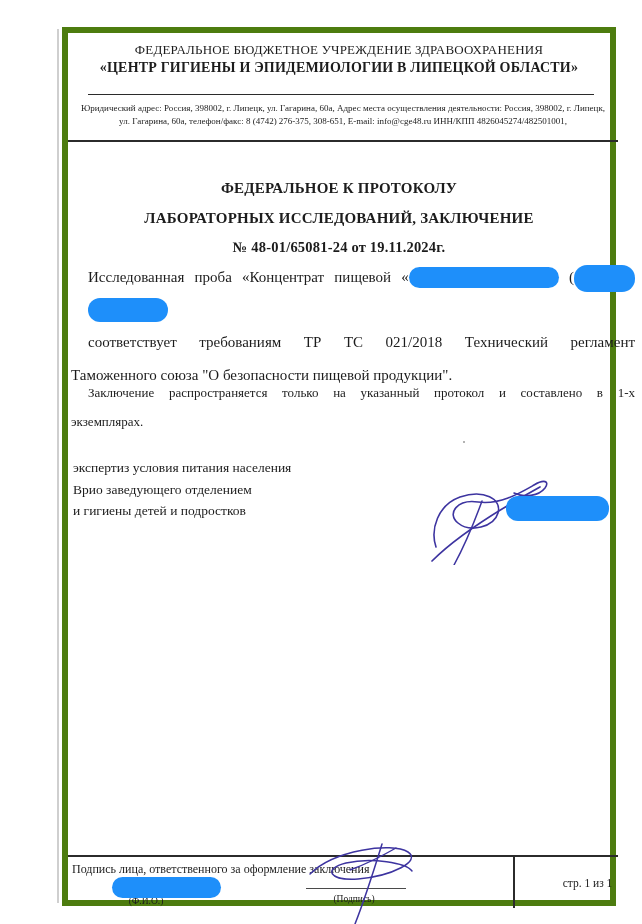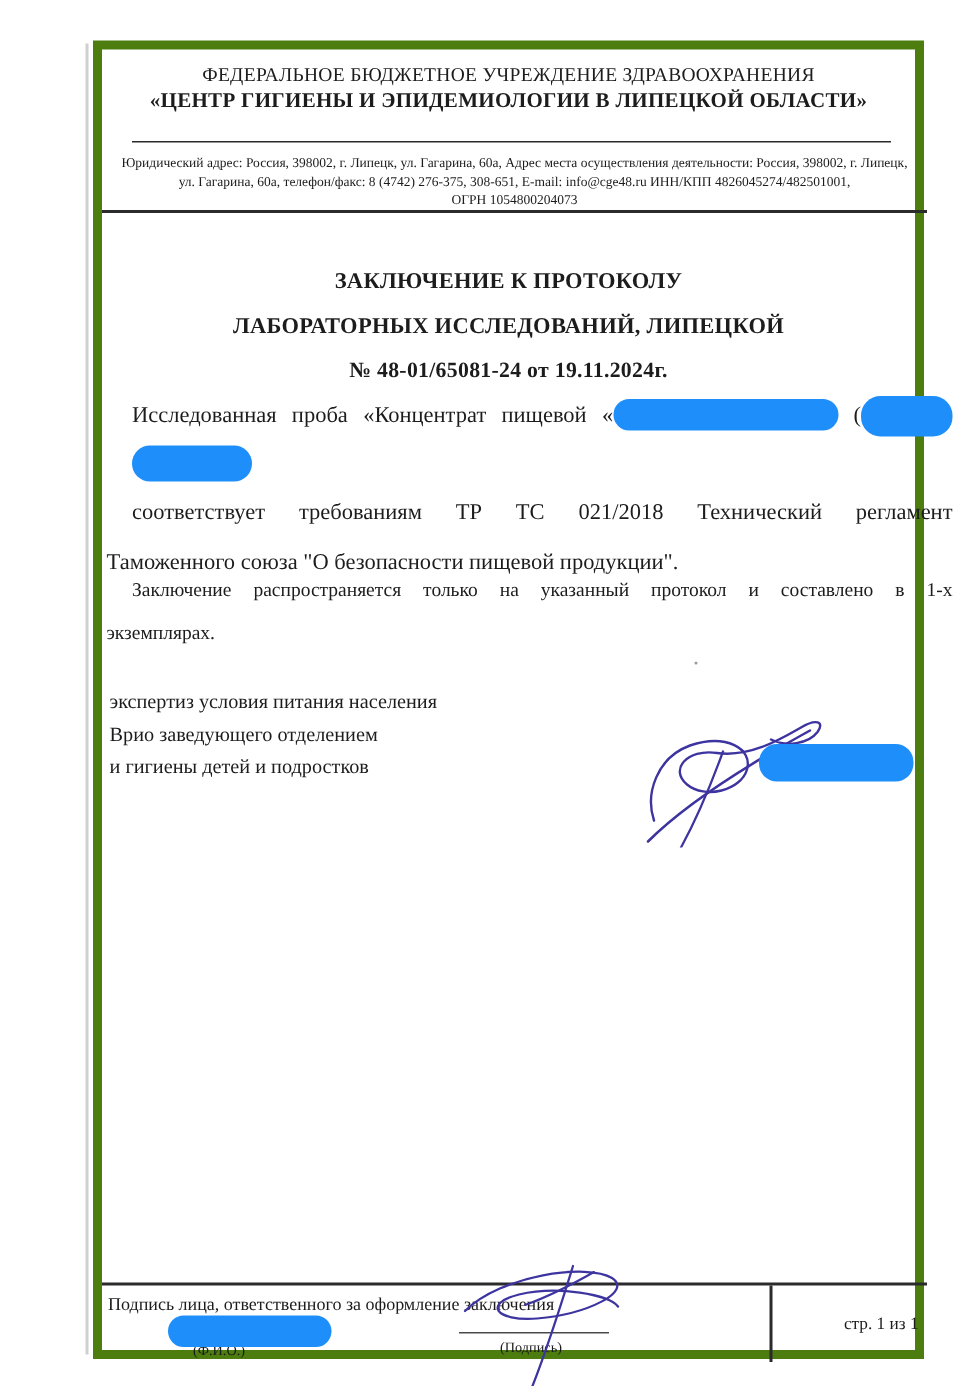--- a/index.html
+++ b/index.html
@@ -84,27 +84,26 @@
 
   <div class="frame">
 
     
     <div class="abs center org-line1">ФЕДЕРАЛЬНОЕ БЮДЖЕТНОЕ УЧРЕЖДЕНИЕ ЗДРАВООХРАНЕНИЯ</div>
     <div class="abs center org-line2">«ЦЕНТР ГИГИЕНЫ И ЭПИДЕМИОЛОГИИ В ЛИПЕЦКОЙ ОБЛАСТИ»</div>
     <div class="abs rule-thin"></div>
     <div class="abs addr">
       <div>Юридический адрес: Россия, 398002, г. Липецк, ул. Гагарина, 60а, Адрес места осуществления деятельности: Россия, 398002, г. Липецк,</div>
       <div>ул. Гагарина, 60а, телефон/факс: 8 (4742) 276-375, 308-651,  E-mail: info@cge48.ru ИНН/КПП 4826045274/482501001,</div>
-      <div>ОГРН 1054800204073</div>
     </div>
     <div class="abs rule-thick"></div>
 
     
-    <div class="abs center title-line title1">ЗАКЛЮЧЕНИЕ К ПРОТОКОЛУ</div>
-    <div class="abs center title-line title2">ЛАБОРАТОРНЫХ ИССЛЕДОВАНИЙ, ЛИПЕЦКОЙ</div>
+    <div class="abs center title-line title1">ФЕДЕРАЛЬНОЕ К ПРОТОКОЛУ</div>
+    <div class="abs center title-line title2">ЛАБОРАТОРНЫХ ИССЛЕДОВАНИЙ, ЗАКЛЮЧЕНИЕ</div>
     <div class="abs center title-line title3">№ 48-01/65081-24 от 19.11.2024г.</div>
 
     
     <div class="abs body-text">
       <div class="bline just"><span>Исследованная проба «Концентрат пищевой «</span><span class="redaction pill-a"></span> <span>(</span><span class="redaction pill-b"></span></div>
       <div class="bline just"><span class="redaction pill-c"></span> </div>
       <div class="bline just">соответствует требованиям ТР ТС 021/2018 Технический регламент</div>
       <div class="bline left-line">Таможенного союза "О безопасности пищевой продукции".</div>
     </div>
 

